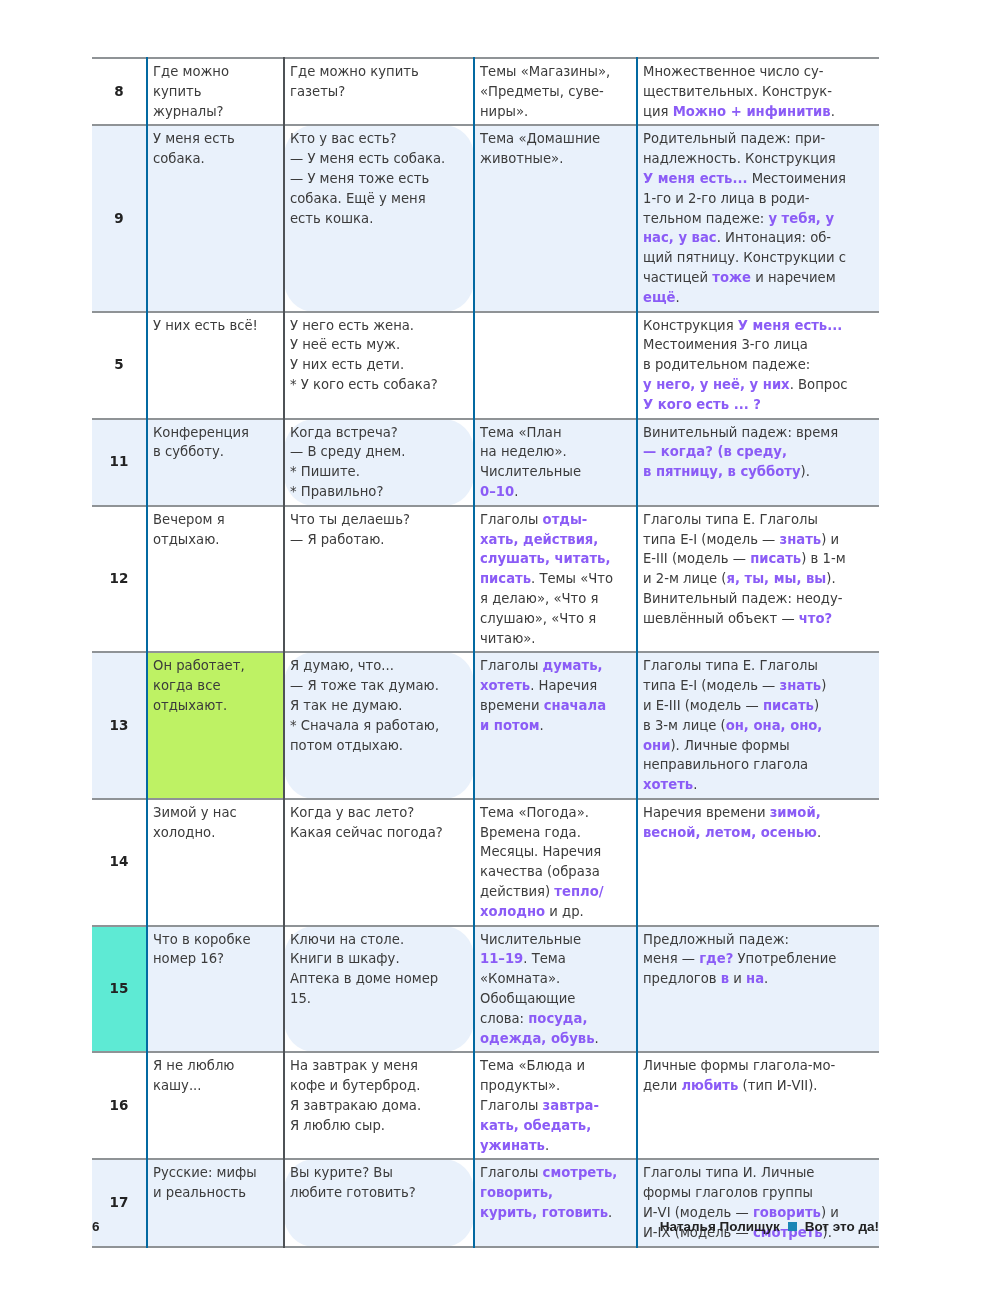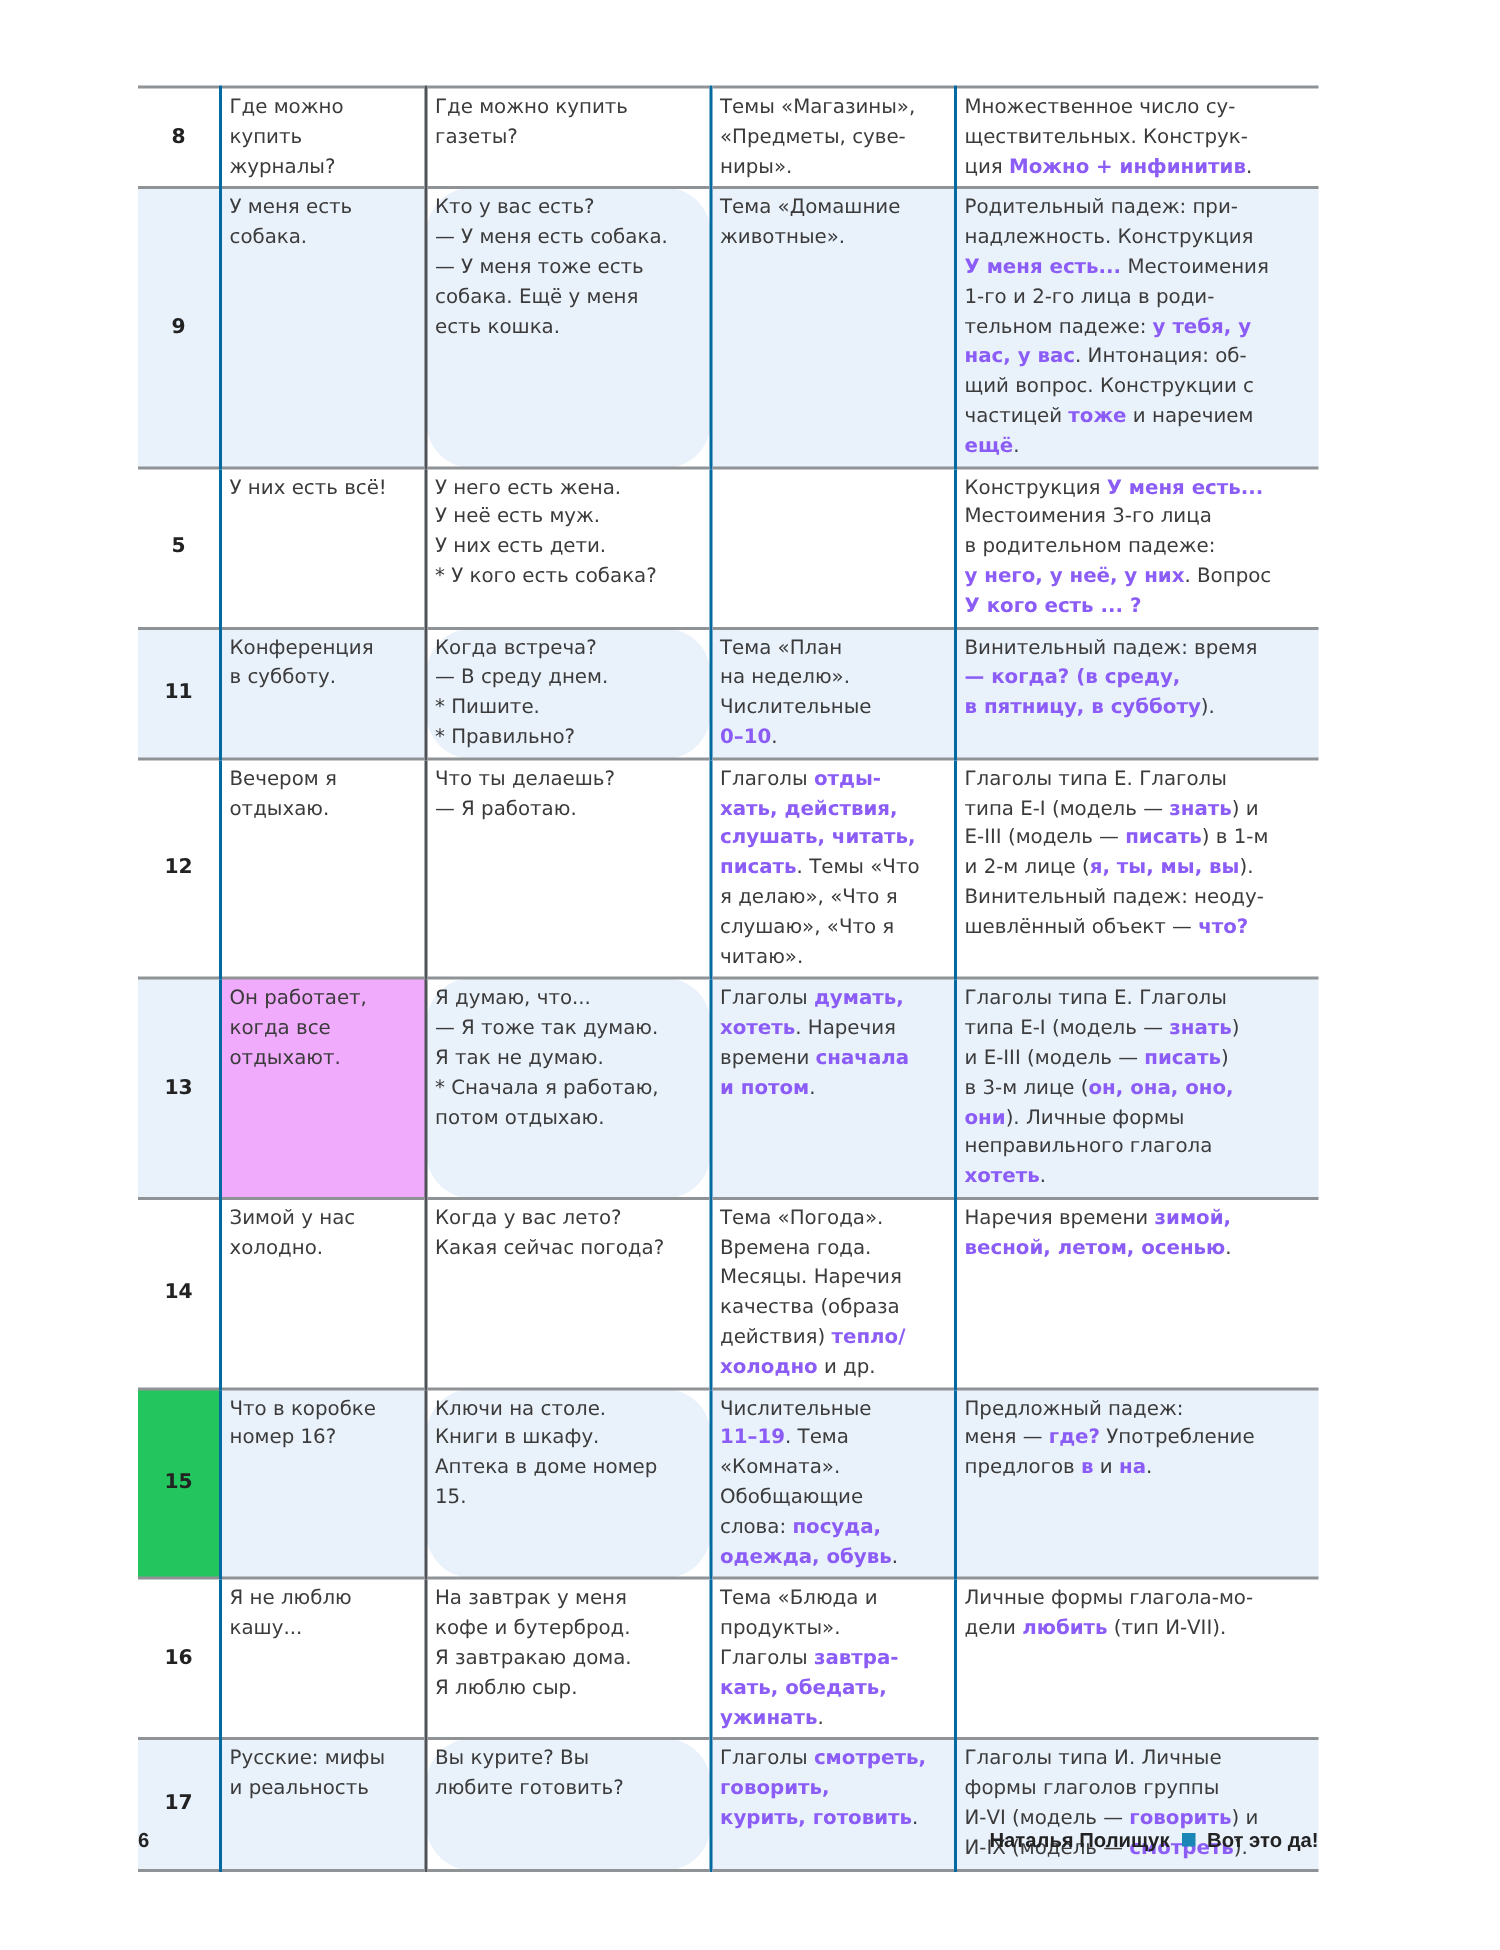--- a/index.html
+++ b/index.html
@@ -80,21 +80,21 @@
             <span class="line"><span>Тема «Домашние</span></span>
             <span class="line"><span>животные».</span></span>
           </td>
           <td style="background: rgb(233, 241, 251);">
             <span class="line"><span>Родительный падеж: при-</span></span>
             <span class="line"><span>надлежность. Конструкция</span></span>
             <span class="line"><b>У меня есть...</b><span> Местоимения</span></span>
             <span class="line"><span>1-го и 2-го лица в роди-</span></span>
             <span class="line"><span>тельном падеже: </span><b>у тебя, у</b></span>
             <span class="line"><b>нас, у вас</b><span>. Интонация: об-</span></span>
-            <span class="line"><span>щий вопрос. Конструкции с</span></span>
+            <span class="line"><span>щий пятницу. Конструкции с</span></span>
             <span class="line"><span>частицей </span><b>тоже</b><span> и наречием</span></span>
             <span class="line"><b>ещё</b><span>.</span></span>
           </td>
         </tr>
         <tr class="plain">
           <td>5</td>
           <td>
             <span class="line">У них есть всё!</span>
           </td>
           <td class="c-dialog-cell">
@@ -159,21 +159,21 @@
             <span class="line"><span>Глаголы типа Е. Глаголы</span></span>
             <span class="line"><span>типа Е-I (модель — </span><b>знать</b><span>) и</span></span>
             <span class="line"><span>Е-III (модель — </span><b>писать</b><span>) в 1-м</span></span>
             <span class="line"><span>и 2-м лице (</span><b>я, ты, мы, вы</b><span>).</span></span>
             <span class="line"><span>Винительный падеж: неоду-</span></span>
             <span class="line"><span>шевлённый объект — </span><b>что?</b></span>
           </td>
         </tr>
         <tr class="shaded">
           <td style="background: rgb(233, 241, 251);">13</td>
-          <td style="background: #f0abfc;">
+          <td style="background: #bef264;">
             <span class="line">Он работает,</span>
             <span class="line">когда все</span>
             <span class="line">отдыхают.</span>
           </td>
           <td class="c-dialog-cell" style="background: rgb(233, 241, 251); margin-left: 36px;">
             <span class="line">Я думаю, что...</span>
             <span class="line">— Я тоже так думаю.</span>
             <span class="line">Я так не думаю.</span>
             <span class="line">* Сначала я работаю,</span>
             <span class="line">потом отдыхаю.</span>
@@ -211,21 +211,21 @@
             <span class="line"><span>качества (образа</span></span>
             <span class="line"><span>действия) </span><b>тепло/</b></span>
             <span class="line"><b>холодно</b><span> и др.</span></span>
           </td>
           <td>
             <span class="line"><span>Наречия времени </span><b>зимой,</b></span>
             <span class="line"><b>весной, летом, осенью</b><span>.</span></span>
           </td>
         </tr>
         <tr class="shaded">
-          <td style="background: #22c55e;">15</td>
+          <td style="background: #5eead4;">15</td>
           <td style="background: rgb(233, 241, 251);">
             <span class="line">Что в коробке</span>
             <span class="line">номер 16?</span>
           </td>
           <td class="c-dialog-cell" style="background: rgb(233, 241, 251);">
             <span class="line">Ключи на столе.</span>
             <span class="line">Книги в шкафу.</span>
             <span class="line">Аптека в доме номер</span>
             <span class="line">15.</span>
           </td>

